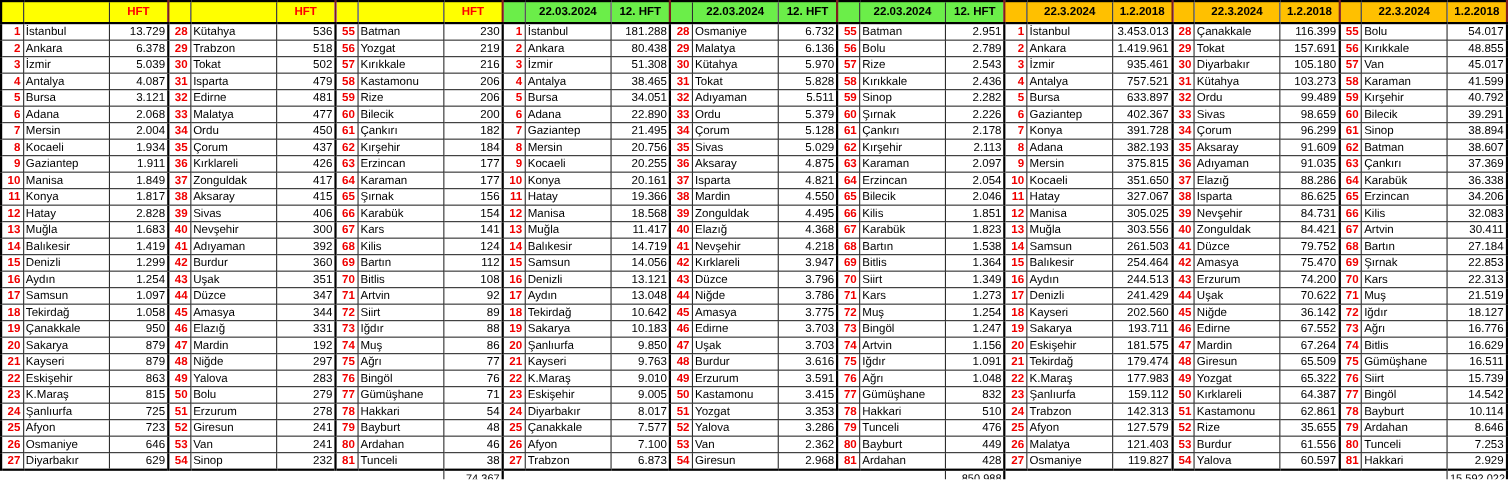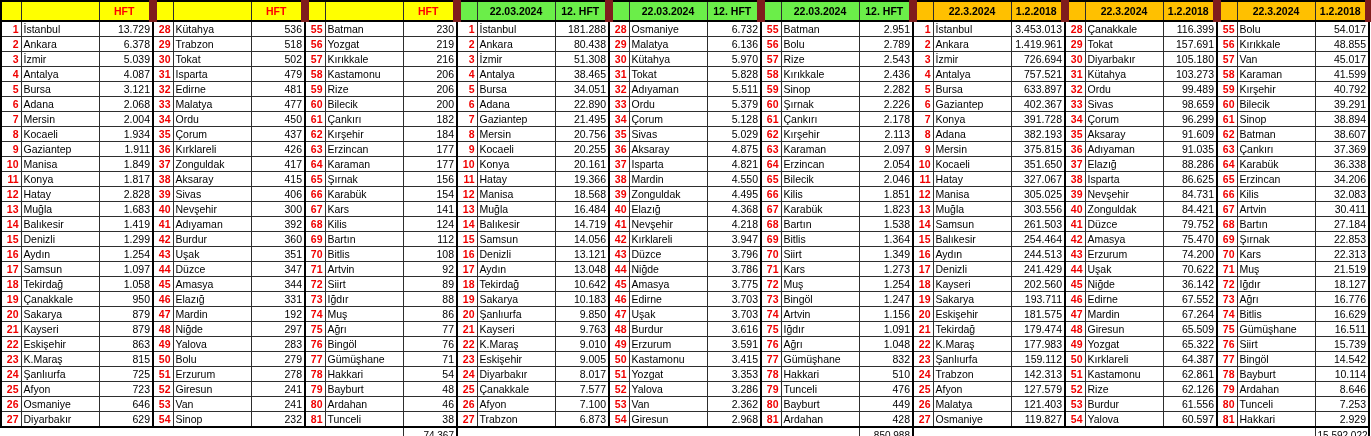--- a/index.html
+++ b/index.html
@@ -10,21 +10,21 @@
   col.col-city{width:78px}
   col.col-val{width:54px}
   td{font-size:10.5px;line-height:1;padding:0 2px;border:1px solid #2e2e2e;
      overflow:hidden;white-space:nowrap;vertical-align:middle;height:14px;color:#000;}
   td.rank{color:#f00000;font-weight:bold;text-align:right;border-left:2px solid #000;}
   td.city{text-align:left;}
   td.val{text-align:right;border-right:2px solid #000;font-variant-numeric:tabular-nums;}
   tr.header-row td{border-top:2px solid #000;border-bottom:2px solid #000;
      font-weight:bold;height:18px;text-align:center;}
   tr.header-row td.rank-h{border-left:2px solid #000;}
-  tr.header-row td.val-h{border-right:8px solid #7f1d1d;}
+  tr.header-row td.val-h{border-right:2px solid #7f1d1d;}
   tr.total-row td{border:none;border-top:2px solid #000;border-bottom:2px solid #000;
      height:15px;background:#fff;}
   tr.total-row td.tot-val{border-left:1px solid #2e2e2e;border-right:2px solid #000;
      text-align:right;font-size:10px;font-variant-numeric:tabular-nums;}
 </style>
 </head>
 <body>
 
 <div class="sheet">
   <table class="grid" id="grid">
@@ -159,21 +159,21 @@
           <td class="city">İzmir</td>
           <td class="val">51.308</td>
           <td class="rank">30</td>
           <td class="city">Kütahya</td>
           <td class="val">5.970</td>
           <td class="rank">57</td>
           <td class="city">Rize</td>
           <td class="val">2.543</td>
           <td class="rank">3</td>
           <td class="city">İzmir</td>
-          <td class="val">726.694</td>
+          <td class="val">935.461</td>
           <td class="rank">30</td>
           <td class="city">Diyarbakır</td>
           <td class="val">105.180</td>
           <td class="rank">57</td>
           <td class="city">Van</td>
           <td class="val">45.017</td>
         </tr>
         <tr>
           <td class="rank">4</td>
           <td class="city">Antalya</td>
@@ -440,21 +440,21 @@
           <td class="city">Muğla</td>
           <td class="val">1.683</td>
           <td class="rank">40</td>
           <td class="city">Nevşehir</td>
           <td class="val">300</td>
           <td class="rank">67</td>
           <td class="city">Kars</td>
           <td class="val">141</td>
           <td class="rank">13</td>
           <td class="city">Muğla</td>
-          <td class="val">16.484</td>
+          <td class="val">11.417</td>
           <td class="rank">40</td>
           <td class="city">Elazığ</td>
           <td class="val">4.368</td>
           <td class="rank">67</td>
           <td class="city">Karabük</td>
           <td class="val">1.823</td>
           <td class="rank">13</td>
           <td class="city">Muğla</td>
           <td class="val">303.556</td>
           <td class="rank">40</td>
@@ -800,21 +800,21 @@
           <td class="city">Yalova</td>
           <td class="val">3.286</td>
           <td class="rank">79</td>
           <td class="city">Tunceli</td>
           <td class="val">476</td>
           <td class="rank">25</td>
           <td class="city">Afyon</td>
           <td class="val">127.579</td>
           <td class="rank">52</td>
           <td class="city">Rize</td>
-          <td class="val">62.126</td>
+          <td class="val">35.655</td>
           <td class="rank">79</td>
           <td class="city">Ardahan</td>
           <td class="val">8.646</td>
         </tr>
         <tr>
           <td class="rank">26</td>
           <td class="city">Osmaniye</td>
           <td class="val">646</td>
           <td class="rank">53</td>
           <td class="city">Van</td>

